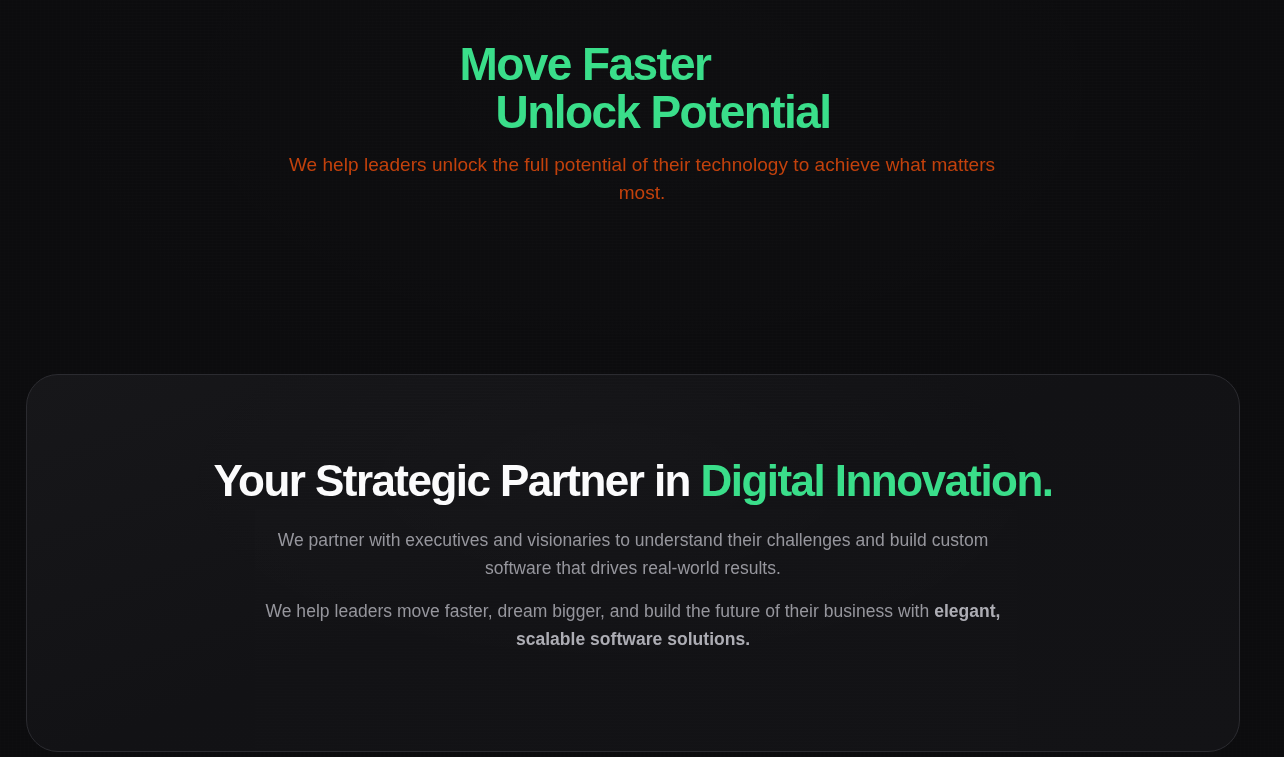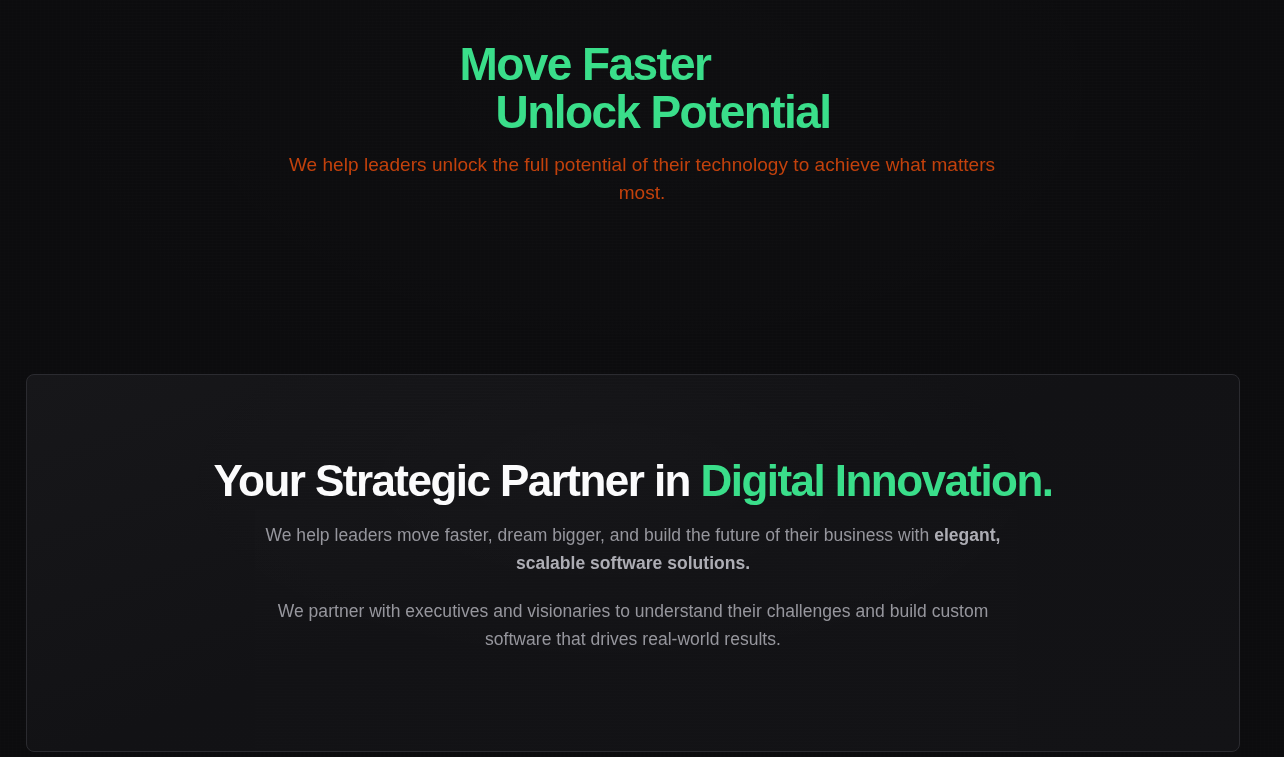--- a/index.html
+++ b/index.html
@@ -85,21 +85,21 @@
 
   
   .card {
     position: absolute;
     left: 26px;
     top: 356px;
     width: 1214px;
     height: 378px;
     background: linear-gradient(160deg, #17171a 0%, #121215 48%, #131316 100%);
     border: 1px solid #2b2b30;
-    border-radius: 8px;
+    border-radius: 32px;
     overflow: hidden;
   }
 
   .card-texture {
     position: absolute;
     inset: 0;
     pointer-events: none;
     background:
       radial-gradient(ellipse 760px 320px at 48% 28%, rgba(255,255,255,0.022), transparent 72%),
       repeating-linear-gradient(0deg, rgba(255,255,255,0.008) 0px, rgba(255,255,255,0.008) 1px, transparent 1px, transparent 3px);
@@ -162,22 +162,22 @@
   </section>
 
   <section class="card">
     <div class="card-texture"></div>
     <div class="card-inner">
 
       <h2 class="card-title">
         <span>Your Strategic Partner in </span><span class="accent">Digital Innovation.</span>
       </h2>
 
+      <p class="card-paragraph first">We partner with executives and visionaries to understand their challenges and build custom software that drives real-world results.</p>
+
       <p class="card-paragraph second">
         <span>We help leaders move faster, dream bigger, and build the future of their business with </span><span class="strong">elegant, scalable software solutions.</span>
       </p>
-
-      <p class="card-paragraph first">We partner with executives and visionaries to understand their challenges and build custom software that drives real-world results.</p>
 
     </div>
   </section>
 
 </div>
 
 </body></html>

